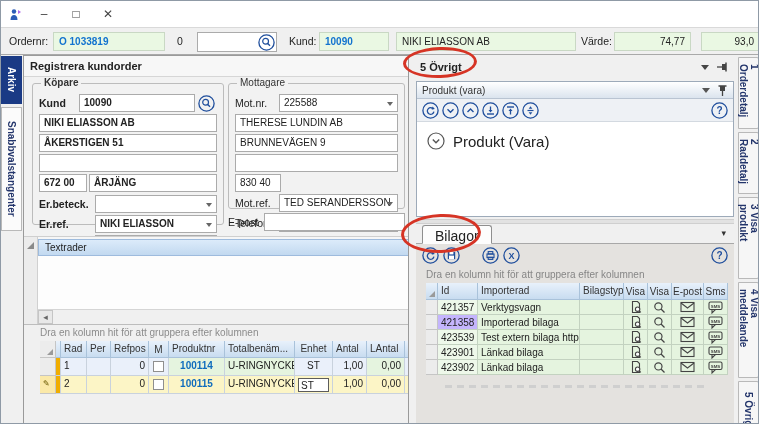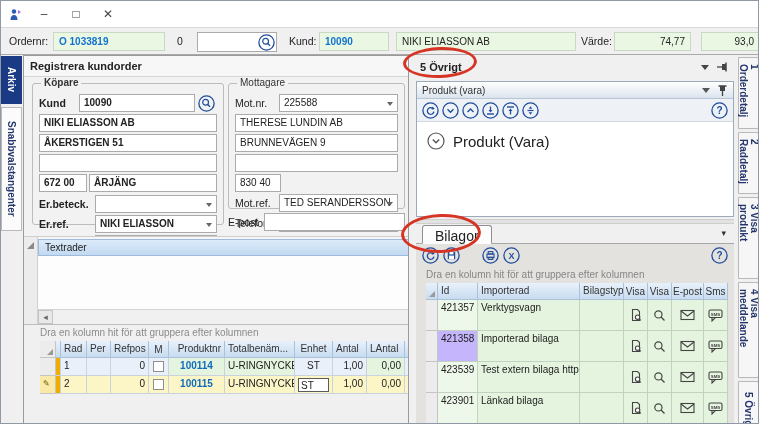--- a/index.html
+++ b/index.html
@@ -56,21 +56,21 @@
   .hd .lc { background:linear-gradient(#e8f1fb,#c8dcf0); border-right:1px solid #a9c2da; border-bottom:1px solid #a9c2da; color:#333; }
   .lc.sel { width:16px; background:#ececec; border-right:1px solid #c5c5c5; border-bottom:1px solid #c5c5c5; padding:0; position:relative; }
   .lc.mark { width:5px; background:#f0ad00; padding:0; }
   .hd .lc.mark { background:linear-gradient(#e8f1fb,#c8dcf0); }
   .lc.w-rad{width:26px;} .lc.w-per{width:24px;} .lc.w-ref{width:38px; text-align:right;}
   .lc.w-m{width:20px; display:flex; align-items:center; justify-content:center;}
   .lc.w-prod{width:56px; color:#0f6cbd; font-weight:bold; text-align:center;}
   .lc.w-tot{width:70px;} .lc.w-enh{width:38px; text-align:center;}
   .lc.w-ant{width:34px; text-align:right;} .lc.w-lant{width:38px; text-align:right;} .lc.w-utp{width:40px; text-align:right;}
   .hd .lc.w-ref, .hd .lc.w-ant, .hd .lc.w-lant { text-align:left; }
-  .hd .lc.w-prod { color:#333; font-weight:normal; text-align:right; }
+  .hd .lc.w-prod { color:#333; font-weight:normal; text-align:left; }
   .lrow.r0 .c-b { background:#eaf0fa; } .lrow.r0 .c-g { background:#e5f4df; }
   .lrow.r1 .c-b, .lrow.r1 .c-g { background:#fcf5c6; }
   .lrow.r1 .lc.sel { background:#fbe9a8; }
   .cbx { width:11px; height:11px; background:#fff; border:1px solid #8f8f8f; }
   .enh-combo { display:none; } .lrow.r1 .enh-combo { display:flex; align-items:center; justify-content:space-between; background:#fff; border:1px solid #5c5c5c; height:14px; padding:0 2px; }
   .edit-glyph { visibility:hidden; position:absolute; left:3px; top:3px; font-size:8px; color:#6b5a00; }
   .lrow.r1 .edit-glyph { visibility:visible; }
   .corner-tri { position:absolute; right:2px; bottom:2px; width:0; height:0; border-left:6px solid transparent; border-bottom:6px solid #9a9a9a; }
 
   
@@ -88,21 +88,21 @@
   .splitter { position:absolute; left:2px; right:2px; top:164px; height:5px; background:#e2e2e2; border-top:1px solid #cfcfcf; border-bottom:1px solid #cfcfcf; }
 
   .bilagor { position:absolute; left:2px; right:2px; top:169px; bottom:0; background:#e4e2df; }
   .btabrow { height:20px; background:#f0f0f0; border-bottom:1px solid #a8a8a8; position:relative; }
   .btab { position:absolute; left:6px; bottom:-1px; height:19px; background:#fdfdfd; border:1px solid #8f8f8f; border-bottom:1px solid #fdfdfd; border-radius:3px 3px 0 0; padding:2px 12px; font-size:14px; }
   .btab-pin { position:absolute; right:8px; top:4px; color:#333; font-size:9px; }
   .btools { height:22px; display:flex; align-items:center; padding:0 6px; gap:4px; }
   .btools .gap { width:14px; } .btools .spacer { flex:1; }
   .bhint { height:17px; line-height:17px; padding-left:10px; color:#868686; font-size:10px; }
   .bgrid { margin-left:10px; width:302px; background:#fff; }
-  .brow { display:flex; height:31px; }
+  .brow { display:flex; height:15px; }
   .brow.hd { height:17px; }
   .bc { flex:none; border-right:1px solid #c3d2c0; border-bottom:1px solid #c3d2c0; padding:2px 3px; font-size:10px; overflow:hidden; white-space:nowrap; background:#e5f4df; }
   .brow.hd .bc { background:linear-gradient(#e8f1fb,#c8dcf0); border-right:1px solid #a9c2da; border-bottom:1px solid #a9c2da; color:#333; }
   .bc.bsel { width:12px; background:#ececec; border-right:1px solid #c5c5c5; border-bottom:1px solid #c5c5c5; position:relative; padding:0; }
   .bc.w-id{width:40px;} .bc.w-besk{width:102px;} .bc.w-typ{width:44px;}
   .bc.w-ic{width:24px; display:flex; align-items:center; justify-content:center; padding:0;}
   .bc.w-ep{width:32px; display:flex; align-items:center; justify-content:center; padding:0;}
   .bdash { margin:10px auto 0; width:260px; height:3px; background:repeating-linear-gradient(90deg,#cfcfcf 0 7px,transparent 7px 12px); }
 
   

